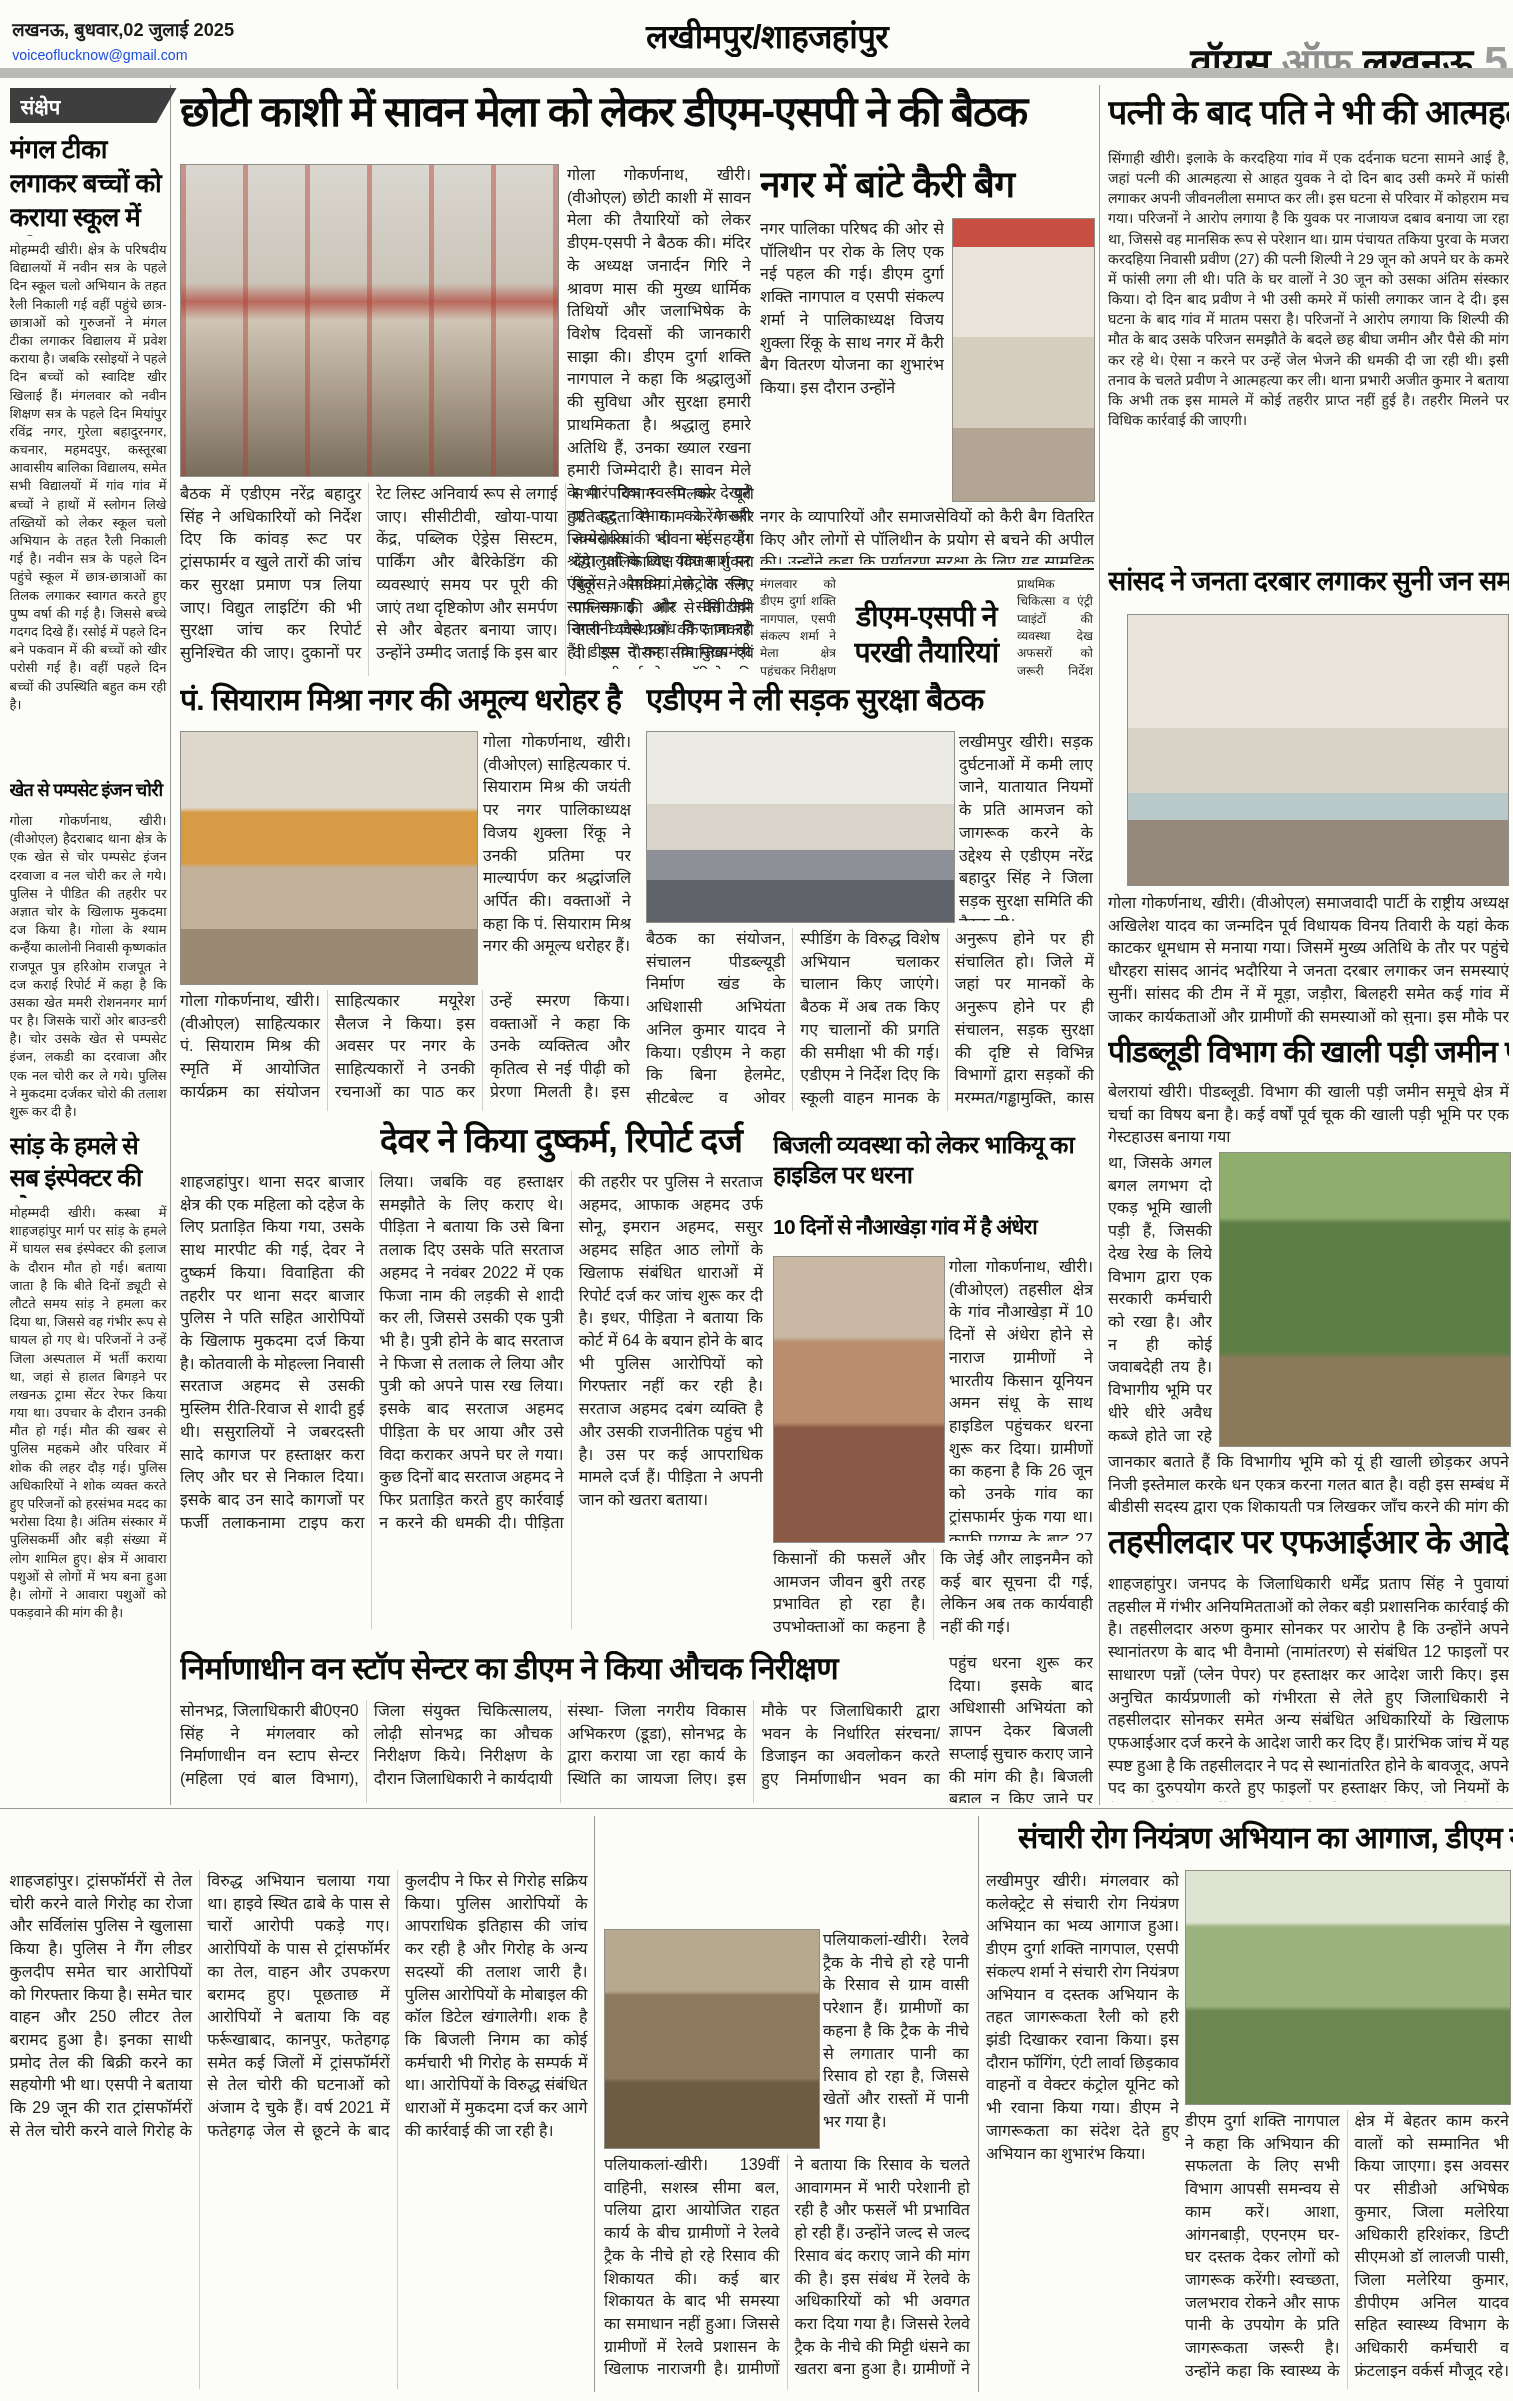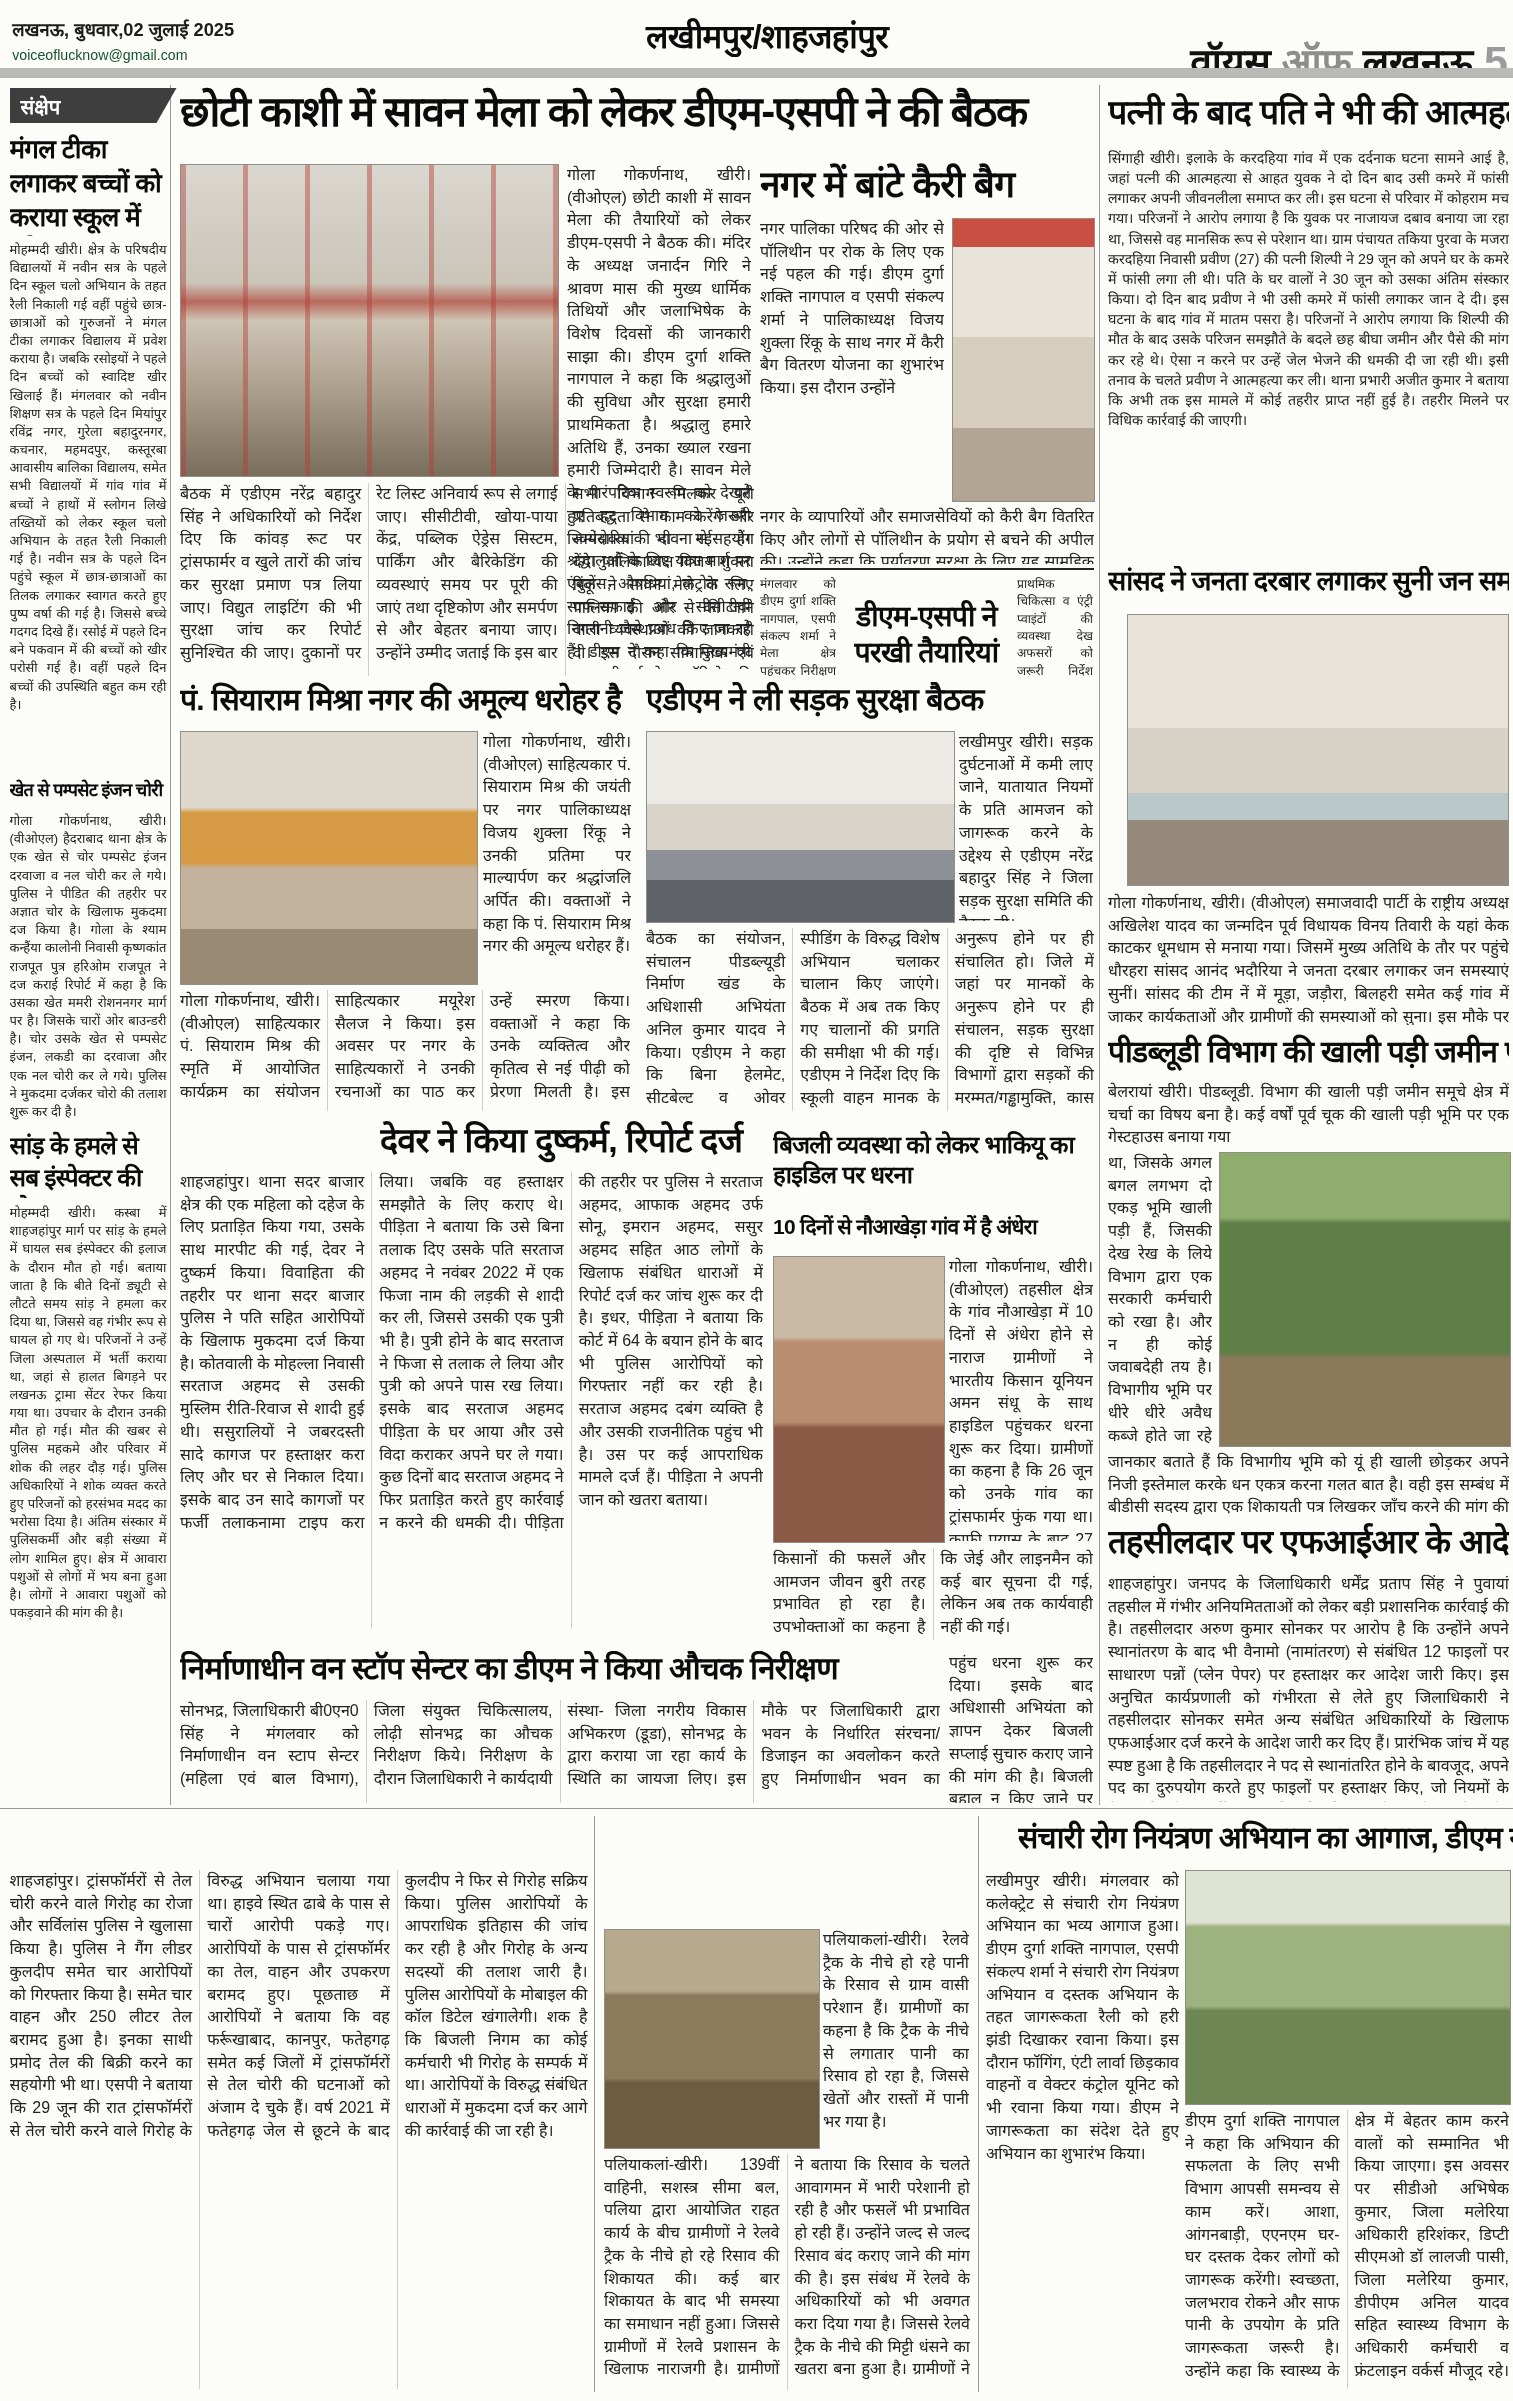--- a/index.html
+++ b/index.html
@@ -20,21 +20,21 @@
   .badge{background:#3e3e3e;color:#fff;font-weight:bold;display:flex;align-items:center;
          padding-left:11px;clip-path:polygon(0 0,100% 0,88% 100%,0 100%);}
   .divider{background:#222;}
 </style>
 </head>
 <body>
 
 <div id="page">
 
   <div class="abs" style="left:12.2px;top:16.3px;font-size:18.3px;font-weight:bold;">लखनऊ, बुधवार,02 जुलाई 2025</div>
-  <div class="abs" style="left:12.2px;top:47px;font-size:14.2px;color:#14532d;">voiceoflucknow@gmail.com</div>
+  <div class="abs" style="left:12.2px;top:47px;font-size:14.2px;color:#1d4ed8;">voiceoflucknow@gmail.com</div>
   <div class="abs one hl" style="left:543px;top:17.6px;width:448px;text-align:center;font-size:33px;">लखीमपुर/शाहजहांपुर</div>
   <div class="abs" style="left:1105px;top:11px;width:403px;text-align:right;font-weight:900;font-size:39px;white-space:nowrap;overflow:hidden;margin-top:23px;">
     <span style="color:#111;">वॉयस</span>
     <span style="color:#8d8d8d;">ऑफ</span>
     <span style="color:#111;">लखनऊ</span>
     <span style="color:#9b9b9b;font-size:43px;">5</span>
   </div>
   <div class="abs graybar" style="left:0;top:68px;width:1514px;height:10.2px;"></div>
 
   <div class="abs vrule" style="left:170px;top:85px;height:1720px;"></div>

